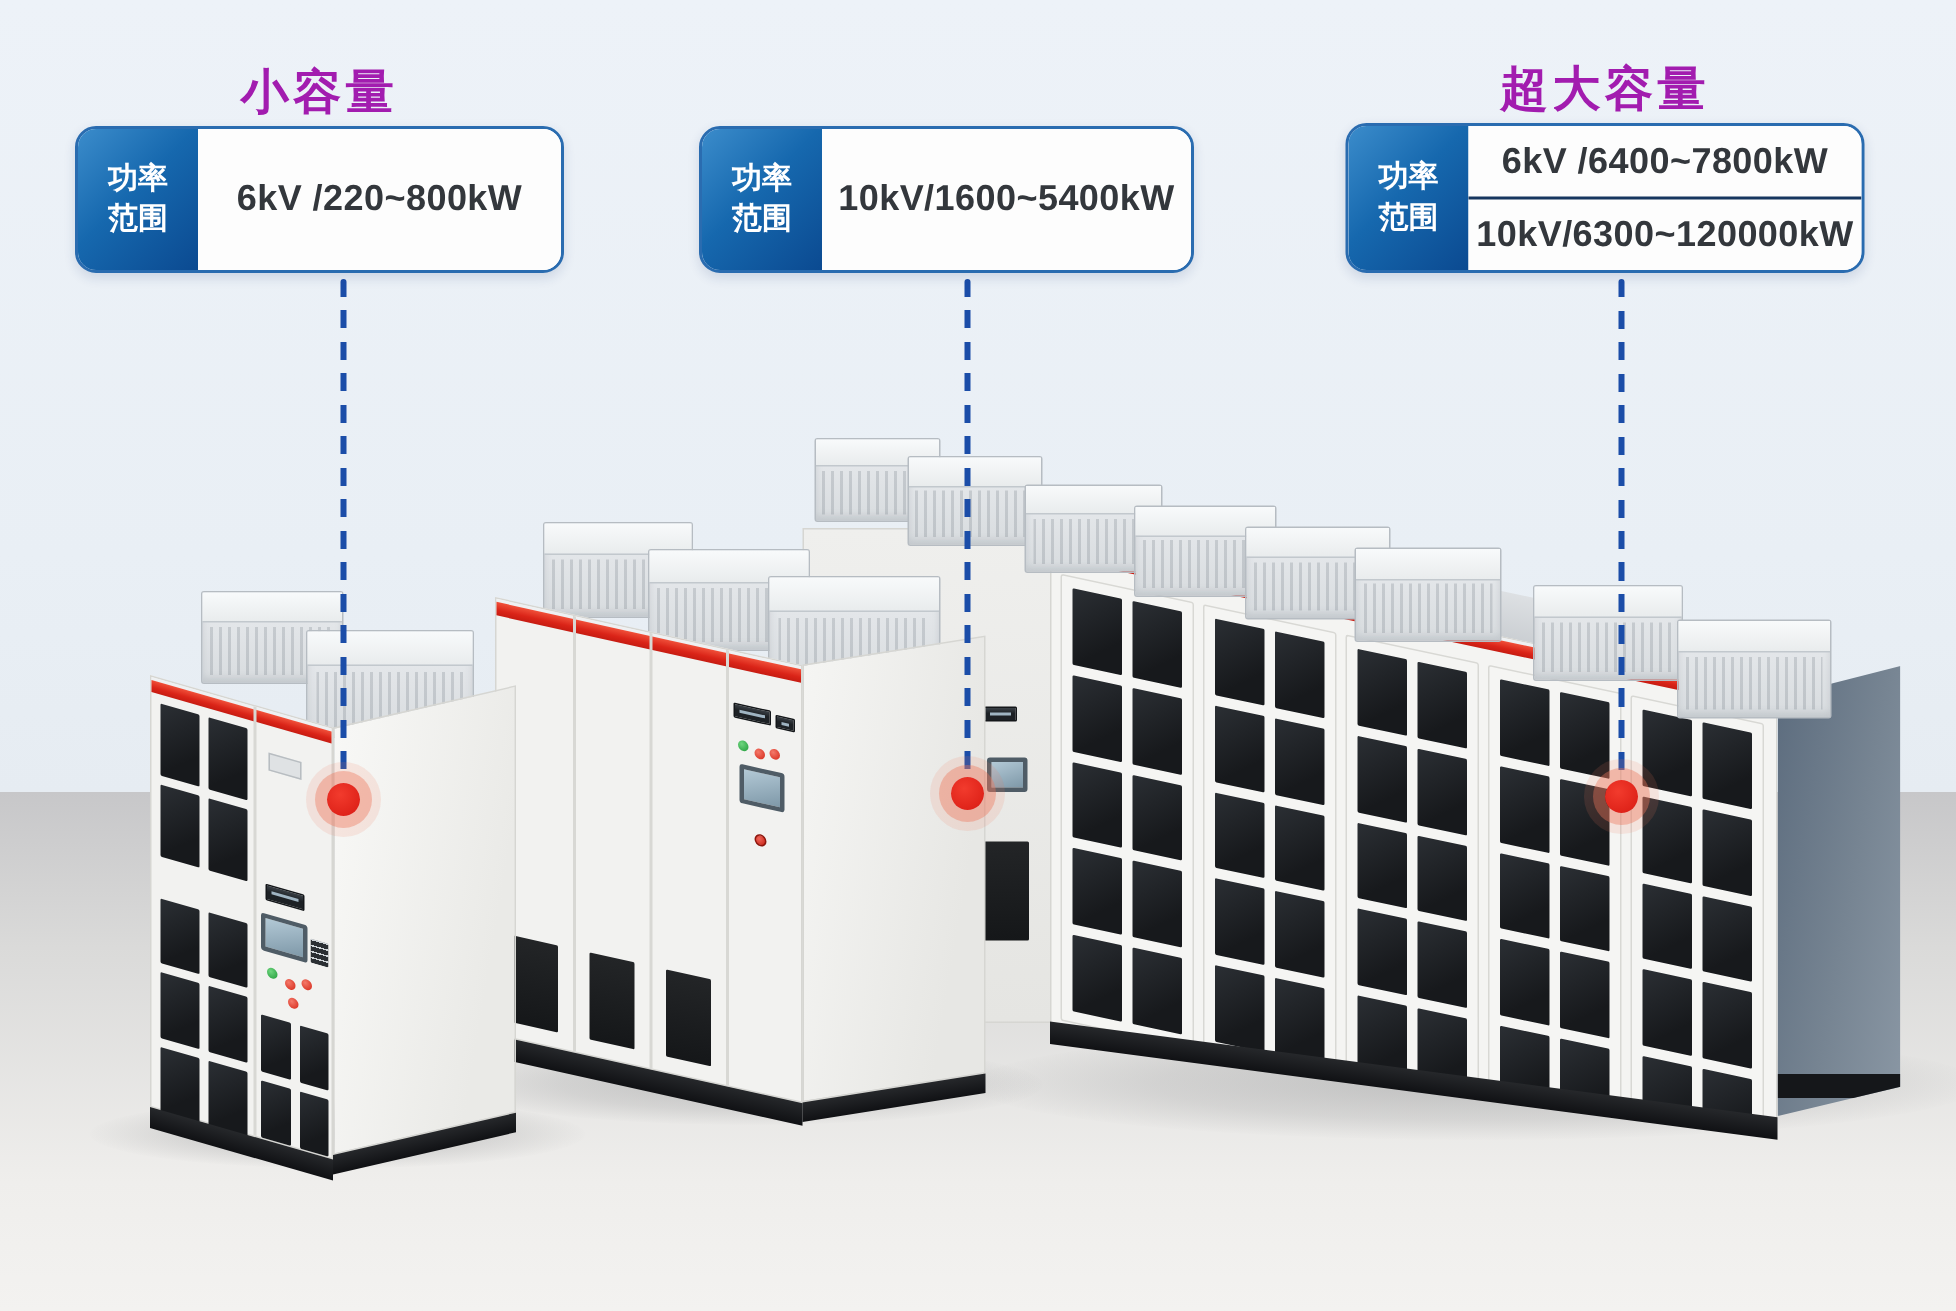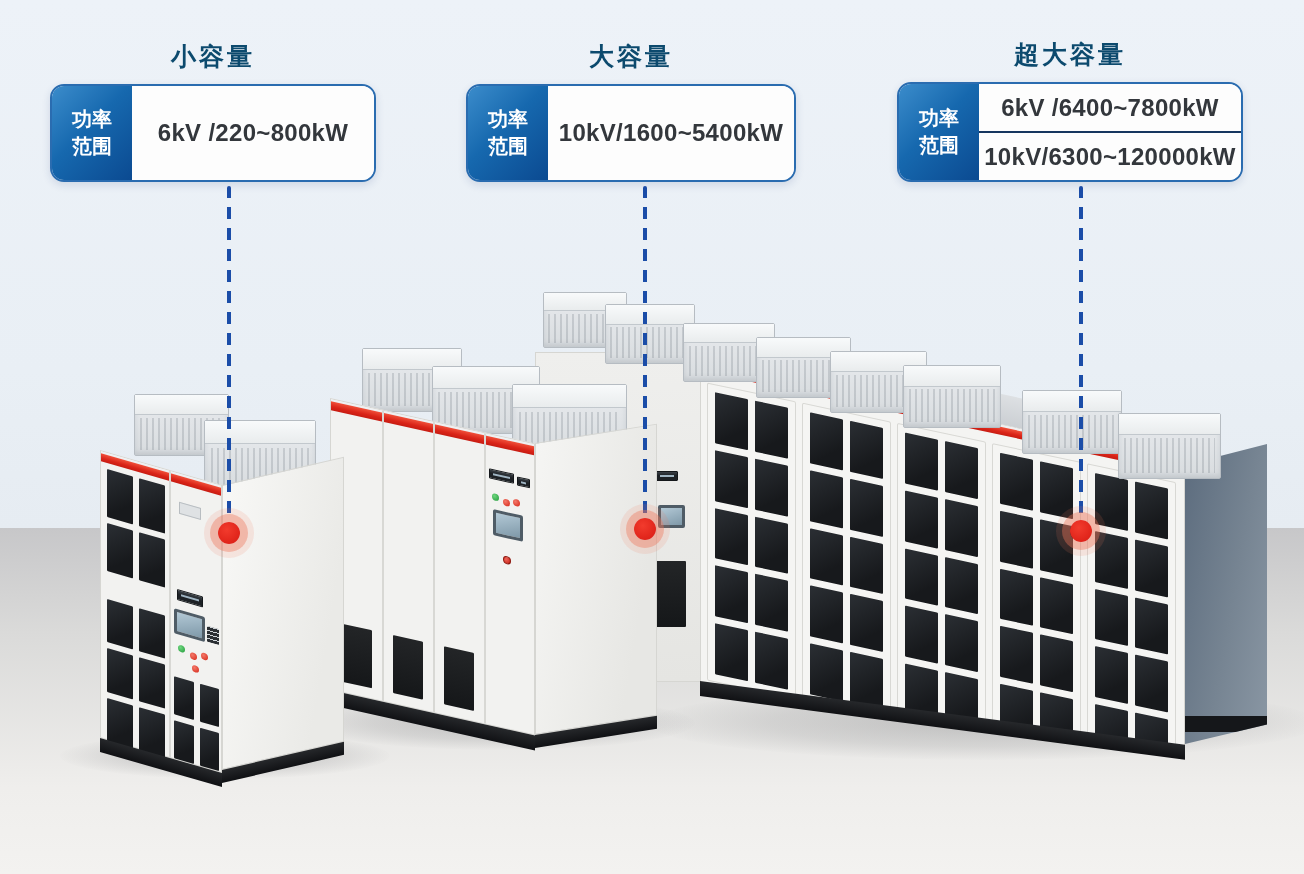--- a/index.html
+++ b/index.html
@@ -9,21 +9,21 @@
   
   .sky{position:absolute;left:0;top:0;width:100%;height:528px;
        background:linear-gradient(180deg,#edf2f8 0%,#e9eff5 70%,#e6ecf2 100%);}
   .floor{position:absolute;left:0;top:528px;width:100%;height:346px;
        background:linear-gradient(180deg,#c7c7c9 0%,#dadad9 30%,#efeeec 75%,#f3f2f0 100%);}
   .gshadow{position:absolute;z-index:5;border-radius:50%;
        background:radial-gradient(ellipse at center,rgba(35,38,44,.20) 0%,rgba(35,38,44,.10) 45%,transparent 72%);}
   
   .callout{position:absolute;z-index:60;}
   .co-title{position:absolute;left:0;top:0;width:100%;text-align:center;
-       font-size:25px;font-weight:bold;color:#0c4a6e;letter-spacing:3px;}
+       font-size:32px;font-weight:bold;color:#a21caf;letter-spacing:3px;}
   .co-card{position:absolute;left:0;top:44px;width:100%;display:flex;
        border:2px solid #2a6cb0;border-radius:14px;overflow:hidden;background:#ffffff;
        box-shadow:0 3px 8px rgba(25,60,120,.14);}
   .co-range{width:80px;flex:0 0 80px;display:flex;align-items:center;justify-content:center;
        background:linear-gradient(135deg,#3b8ccb 0%,#1668ae 45%,#0b4a91 100%);
        color:#ffffff;font-weight:bold;font-size:20px;line-height:1.35;
        white-space:pre-line;text-align:center;}
   .co-rows{flex:1;display:flex;flex-direction:column;background:#fdfdfd;}
   .co-row{flex:1;display:flex;align-items:center;justify-content:center;
        font-size:24px;font-weight:600;color:#33373c;letter-spacing:.3px;white-space:nowrap;}
@@ -278,21 +278,20 @@
     <div class="co-card" style="height:98px;">
       <div class="co-range">功率
 范围</div>
       <div class="co-rows">
         <div class="co-row">6kV /220~800kW</div>
       </div>
     </div>
   </div>
 
   <div class="callout" style="left:466px;top:40px;width:330px;height:146px;">
-    <div class="co-title">大容量</div>
     <div class="co-card" style="height:98px;">
       <div class="co-range">功率
 范围</div>
       <div class="co-rows">
         <div class="co-row">10kV/1600~5400kW</div>
       </div>
     </div>
   </div>
 
   <div class="callout" style="left:897px;top:38px;width:346px;height:148px;">

